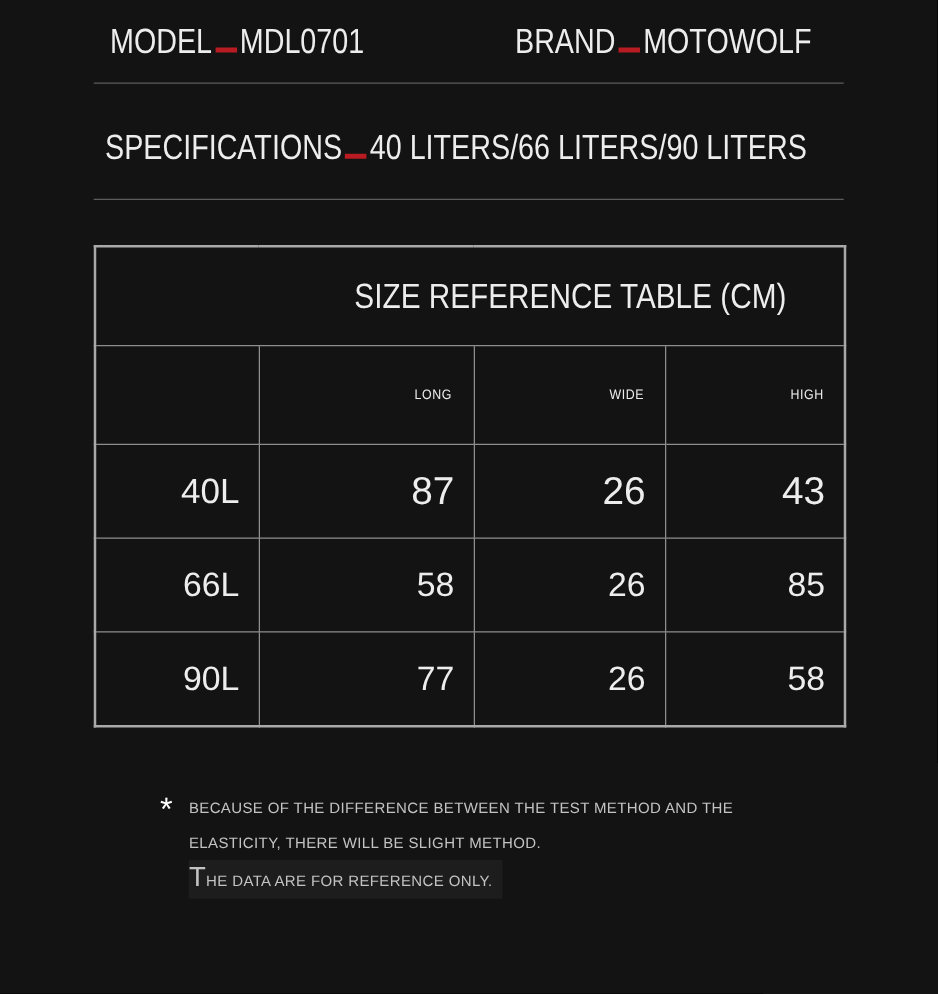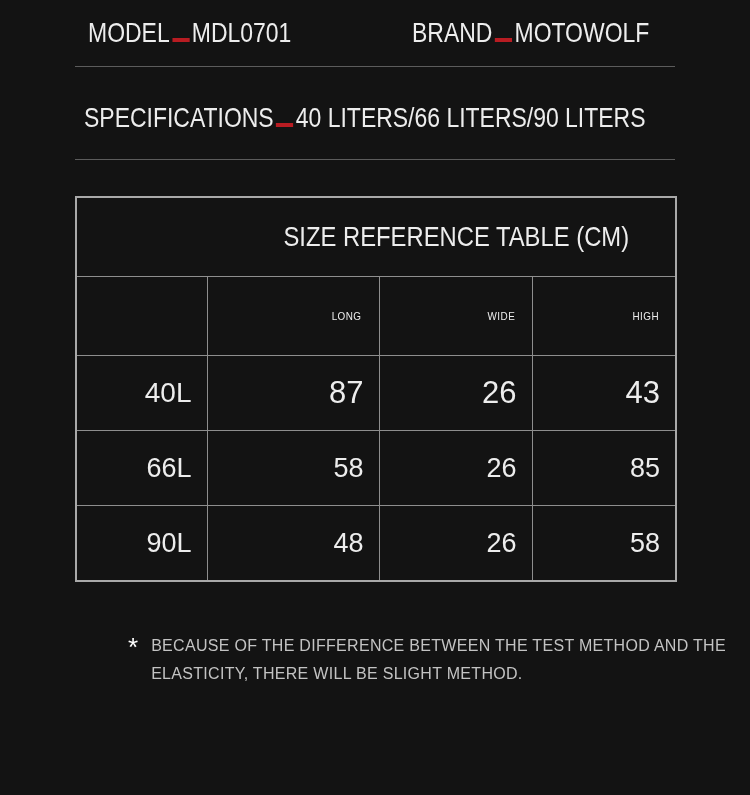--- a/index.html
+++ b/index.html
@@ -95,21 +95,21 @@
     align-items:flex-start;
   }
   .asterisk{
     font-size:26px;
     line-height:30px;
     color:#ffffff;
     flex:0 0 auto;
     margin-right:13px;
   }
   .fn-lines{
-    font-size:16px;
+    font-size:12px;
     line-height:28px;
     letter-spacing:.3px;
     color:var(--footnote);
   }
   .fn-line{white-space:nowrap;}
   .fn-line-highlight{
     background:#1d1d1d;
     width:fit-content;
     padding-right:8px;
   }
@@ -178,29 +178,30 @@
           <td>43</td>
         </tr>
         <tr class="data-row">
           <td class="size-cell">66L</td>
           <td>58</td>
           <td>26</td>
           <td>85</td>
         </tr>
         <tr class="data-row">
           <td class="size-cell">90L</td>
-          <td>48</td>
+          <td>77</td>
           <td>26</td>
           <td>58</td>
         </tr>
       </tbody>
     </table>
 
     <div class="footnote">
       <span class="asterisk">*</span>
       <div class="fn-lines">
         <div class="fn-line">BECAUSE OF THE DIFFERENCE BETWEEN THE TEST METHOD AND THE</div>
         <div class="fn-line">ELASTICITY, THERE WILL BE SLIGHT METHOD.</div>
+        <div class="fn-line fn-line-highlight">THE DATA ARE FOR REFERENCE ONLY.</div>
       </div>
     </div>
 
   </div>
 </div>
 
 </body></html>

